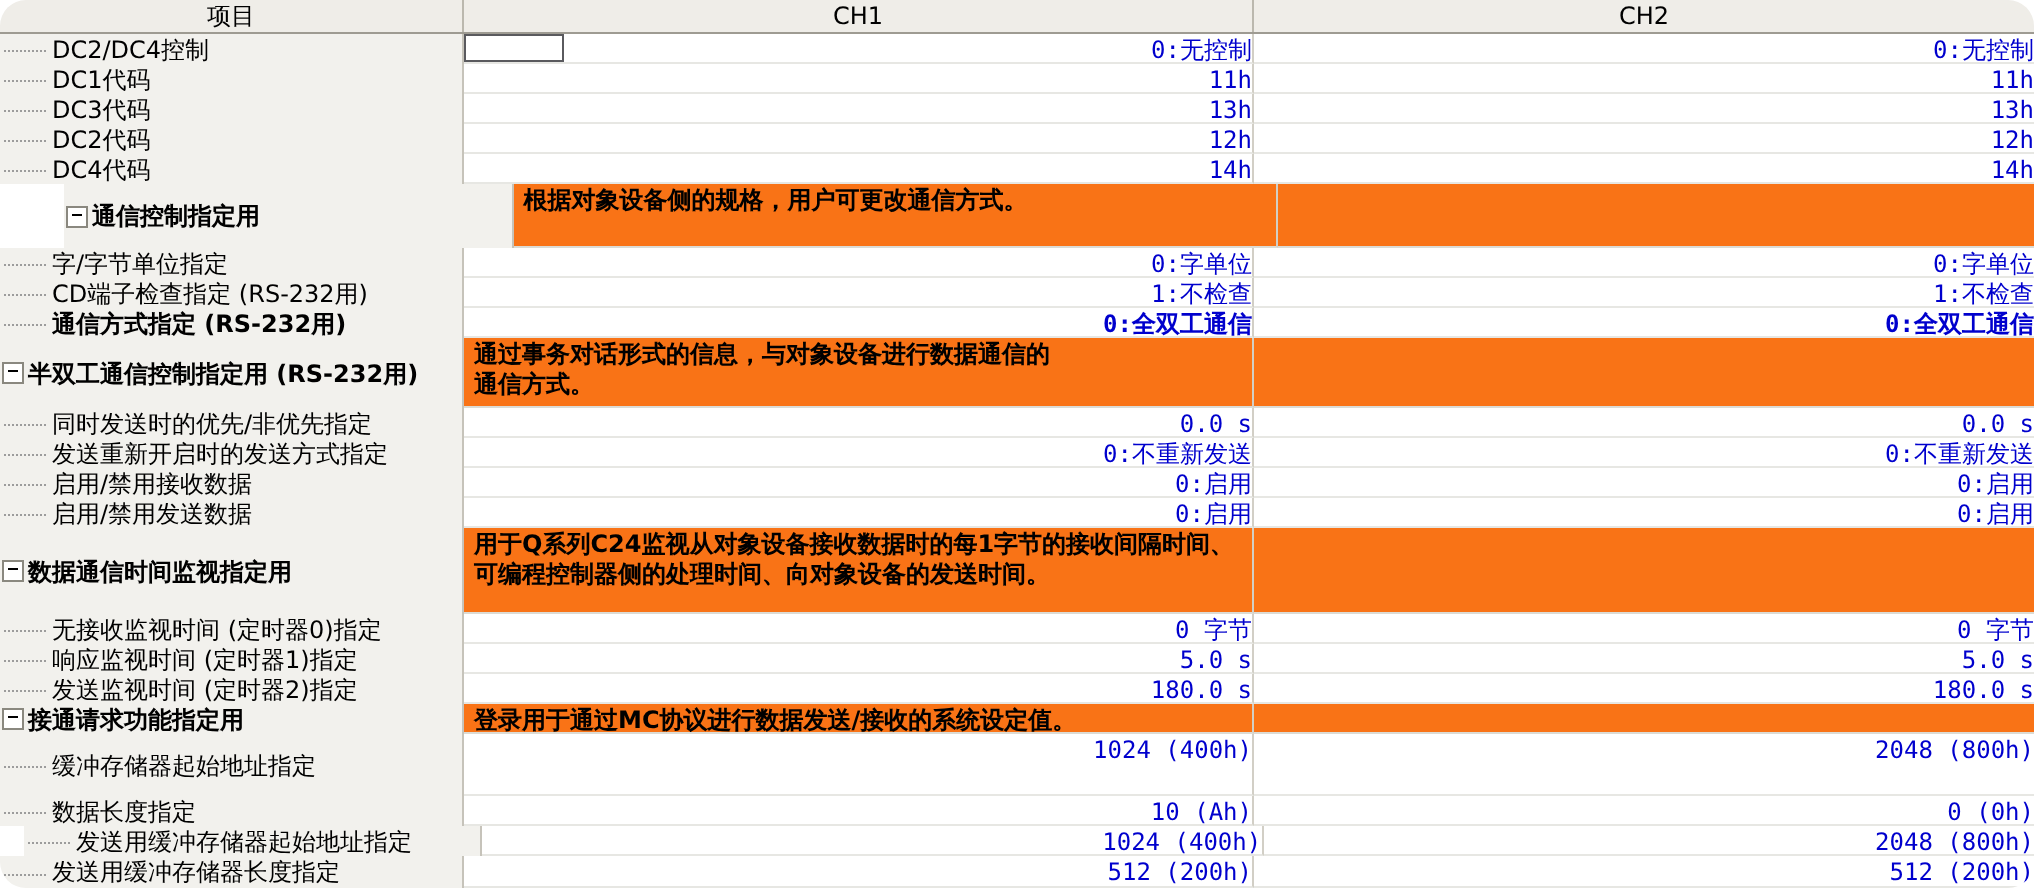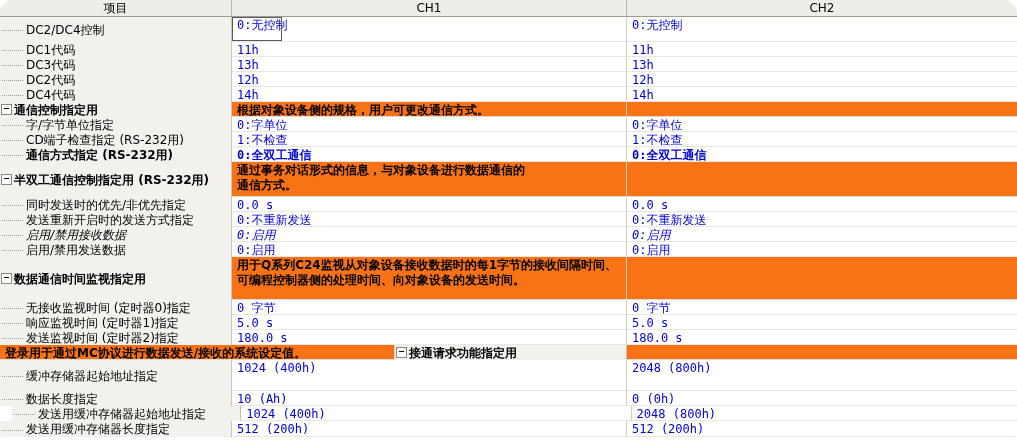--- a/index.html
+++ b/index.html
@@ -24,21 +24,21 @@
   .row{display:flex;box-sizing:border-box;}
   .cell{box-sizing:border-box;overflow:hidden;position:relative;}
   .cell.item{width:232px;background:#f2f1ed;border-right:1px solid #c6c3ba;display:flex;align-items:center;}
   .cell.c1{width:395px;border-right:1px solid #d2cfc6;}
   .cell.c2{width:390px;}
   .row.value .c1,.row.value .c2{background:#ffffff;border-bottom:1px solid #e7e7e3;}
   .row.desc  .c1,.row.desc  .c2{background:#f97316;border-bottom:1px solid #dcdbd4;}
   .row.selected .c1,.row.selected .c2{background:#2f99f5;border-bottom:1px solid #2f99f5;border-right-color:#2f99f5;}
   
   .val{display:block;color:#0000cd;font-family:"DejaVu Sans Mono","Liberation Mono",monospace;
-       font-size:12px;line-height:14px;padding:1px 0 0 5px;white-space:pre;}
+       font-size:12px;line-height:14px;padding:1px 0 0 5px;white-space:pre;text-align:right;}
   .desc-text{display:block;color:#000;font-weight:bold;font-size:12px;line-height:15px;
        padding:1px 0 0 5px;white-space:pre-line;}
   .row.selected .desc-text{color:#fff;}
   .ilabel{color:#000;line-height:14px;white-space:nowrap;padding-left:3px;}
   .row .item.cat .ilabel{font-weight:bold;padding-left:2px;}
   .row.selected .item .ilabel{font-style:italic;}
   .leader{flex:none;width:21px;height:0;border-top:1px dotted #9c9c9c;margin-left:2px;margin-top:2px;}
   .ebox{flex:none;width:9px;height:9px;border:1px solid #8a887f;background:#fff;position:relative;margin-left:1px;}
   .ebox::after{content:"";position:absolute;left:2px;right:2px;top:3px;height:1px;background:#000;}
   .focusbox{position:absolute;left:0;top:0;width:50px;height:100%;border:1px solid #5a5a5e;box-sizing:border-box;pointer-events:none;}
@@ -46,21 +46,21 @@
 </head>
 <body>
 
 <div id="app">
   <div class="hdr">
     <div class="hcell h-item">项目</div>
     <div class="hcell h-c1">CH1</div>
     <div class="hcell h-c2">CH2</div>
   </div>
   <div id="rows">
-      <div class="row value" style="height: 25px;">
+      <div class="row value" style="height: 15px;">
     <div class="cell item">
       <span class="leader"></span>
 
       <span class="ilabel">DC2/DC4控制</span>
     </div>
     <div class="cell c1">
       <span class="val">0:无控制</span>
       <span class="focusbox"></span>
     </div>
     <div class="cell c2">
@@ -116,218 +116,218 @@
       <span class="ilabel">DC4代码</span>
     </div>
     <div class="cell c1">
       <span class="val">14h</span>
 
     </div>
     <div class="cell c2">
       <span class="val">14h</span>
     </div>
   </div>
+      <div class="row desc" style="height: 32px; margin-left: 32px;">
+    <div class="cell item cat">
+
+      <span class="ebox"></span>
+      <span class="ilabel">通信控制指定用</span>
+    </div>
+    <div class="cell c1">
+      <span class="desc-text">根据对象设备侧的规格，用户可更改通信方式。</span>
+
+    </div>
+    <div class="cell c2">
+      <span class="val"></span>
+    </div>
+  </div>
+      <div class="row value" style="height: 15px;">
+    <div class="cell item">
+      <span class="leader"></span>
+
+      <span class="ilabel">字/字节单位指定</span>
+    </div>
+    <div class="cell c1">
+      <span class="val">0:字单位</span>
+
+    </div>
+    <div class="cell c2">
+      <span class="val">0:字单位</span>
+    </div>
+  </div>
+      <div class="row value" style="height: 15px;">
+    <div class="cell item">
+      <span class="leader"></span>
+
+      <span class="ilabel">CD端子检查指定 (RS-232用)</span>
+    </div>
+    <div class="cell c1">
+      <span class="val">1:不检查</span>
+
+    </div>
+    <div class="cell c2">
+      <span class="val">1:不检查</span>
+    </div>
+  </div>
+      <div class="row value" style="height: 15px; font-weight: bold;">
+    <div class="cell item">
+      <span class="leader"></span>
+
+      <span class="ilabel">通信方式指定 (RS-232用)</span>
+    </div>
+    <div class="cell c1">
+      <span class="val">0:全双工通信</span>
+
+    </div>
+    <div class="cell c2">
+      <span class="val">0:全双工通信</span>
+    </div>
+  </div>
+      <div class="row desc" style="height: 35px;">
+    <div class="cell item cat">
+
+      <span class="ebox"></span>
+      <span class="ilabel">半双工通信控制指定用 (RS-232用)</span>
+    </div>
+    <div class="cell c1">
+      <span class="desc-text">通过事务对话形式的信息，与对象设备进行数据通信的
+通信方式。</span>
+
+    </div>
+    <div class="cell c2">
+      <span class="val"></span>
+    </div>
+  </div>
+      <div class="row value" style="height: 15px;">
+    <div class="cell item">
+      <span class="leader"></span>
+
+      <span class="ilabel">同时发送时的优先/非优先指定</span>
+    </div>
+    <div class="cell c1">
+      <span class="val">0.0 s</span>
+
+    </div>
+    <div class="cell c2">
+      <span class="val">0.0 s</span>
+    </div>
+  </div>
+      <div class="row value" style="height: 15px;">
+    <div class="cell item">
+      <span class="leader"></span>
+
+      <span class="ilabel">发送重新开启时的发送方式指定</span>
+    </div>
+    <div class="cell c1">
+      <span class="val">0:不重新发送</span>
+
+    </div>
+    <div class="cell c2">
+      <span class="val">0:不重新发送</span>
+    </div>
+  </div>
+      <div class="row value" style="height: 15px;">
+    <div class="cell item">
+      <span class="leader"></span>
+
+      <span class="ilabel">启用/禁用接收数据</span>
+    </div>
+    <div class="cell c1">
+      <span class="val">0:启用</span>
+
+    </div>
+    <div class="cell c2">
+      <span class="val">0:启用</span>
+    </div>
+  </div>
+      <div class="row value" style="height: 15px;">
+    <div class="cell item">
+      <span class="leader"></span>
+
+      <span class="ilabel">启用/禁用发送数据</span>
+    </div>
+    <div class="cell c1">
+      <span class="val">0:启用</span>
+
+    </div>
+    <div class="cell c2">
+      <span class="val">0:启用</span>
+    </div>
+  </div>
+      <div class="row desc" style="height: 43px;">
+    <div class="cell item cat">
+
+      <span class="ebox"></span>
+      <span class="ilabel">数据通信时间监视指定用</span>
+    </div>
+    <div class="cell c1">
+      <span class="desc-text">用于Q系列C24监视从对象设备接收数据时的每1字节的接收间隔时间、
+可编程控制器侧的处理时间、向对象设备的发送时间。</span>
+
+    </div>
+    <div class="cell c2">
+      <span class="val"></span>
+    </div>
+  </div>
+      <div class="row value" style="height: 15px;">
+    <div class="cell item">
+      <span class="leader"></span>
+
+      <span class="ilabel">无接收监视时间 (定时器0)指定</span>
+    </div>
+    <div class="cell c1">
+      <span class="val">0 字节</span>
+
+    </div>
+    <div class="cell c2">
+      <span class="val">0 字节</span>
+    </div>
+  </div>
+      <div class="row value" style="height: 15px;">
+    <div class="cell item">
+      <span class="leader"></span>
+
+      <span class="ilabel">响应监视时间 (定时器1)指定</span>
+    </div>
+    <div class="cell c1">
+      <span class="val">5.0 s</span>
+
+    </div>
+    <div class="cell c2">
+      <span class="val">5.0 s</span>
+    </div>
+  </div>
+      <div class="row value" style="height: 15px;">
+    <div class="cell item">
+      <span class="leader"></span>
+
+      <span class="ilabel">发送监视时间 (定时器2)指定</span>
+    </div>
+    <div class="cell c1">
+      <span class="val">180.0 s</span>
+
+    </div>
+    <div class="cell c2">
+      <span class="val">180.0 s</span>
+    </div>
+  </div>
       <div class="row desc" style="height: 15px;">
     <div class="cell item cat">
 
       <span class="ebox"></span>
-      <span class="ilabel">通信控制指定用</span>
-    </div>
-    <div class="cell c1">
-      <span class="desc-text">根据对象设备侧的规格，用户可更改通信方式。</span>
+      <span class="ilabel">接通请求功能指定用</span>
+    </div>
+    <div class="cell c1">
+      <span class="desc-text">登录用于通过MC协议进行数据发送/接收的系统设定值。</span>
 
     </div>
     <div class="cell c2">
       <span class="val"></span>
     </div>
   </div>
-      <div class="row value" style="height: 15px;">
-    <div class="cell item">
-      <span class="leader"></span>
-
-      <span class="ilabel">字/字节单位指定</span>
-    </div>
-    <div class="cell c1">
-      <span class="val">0:字单位</span>
-
-    </div>
-    <div class="cell c2">
-      <span class="val">0:字单位</span>
-    </div>
-  </div>
-      <div class="row value" style="height: 15px;">
-    <div class="cell item">
-      <span class="leader"></span>
-
-      <span class="ilabel">CD端子检查指定 (RS-232用)</span>
-    </div>
-    <div class="cell c1">
-      <span class="val">1:不检查</span>
-
-    </div>
-    <div class="cell c2">
-      <span class="val">1:不检查</span>
-    </div>
-  </div>
-      <div class="row value" style="height: 15px; font-weight: bold;">
-    <div class="cell item">
-      <span class="leader"></span>
-
-      <span class="ilabel">通信方式指定 (RS-232用)</span>
-    </div>
-    <div class="cell c1">
-      <span class="val">0:全双工通信</span>
-
-    </div>
-    <div class="cell c2">
-      <span class="val">0:全双工通信</span>
-    </div>
-  </div>
-      <div class="row desc" style="height: 35px;">
-    <div class="cell item cat">
-
-      <span class="ebox"></span>
-      <span class="ilabel">半双工通信控制指定用 (RS-232用)</span>
-    </div>
-    <div class="cell c1">
-      <span class="desc-text">通过事务对话形式的信息，与对象设备进行数据通信的
-通信方式。</span>
-
-    </div>
-    <div class="cell c2">
-      <span class="val"></span>
-    </div>
-  </div>
-      <div class="row value" style="height: 15px;">
-    <div class="cell item">
-      <span class="leader"></span>
-
-      <span class="ilabel">同时发送时的优先/非优先指定</span>
-    </div>
-    <div class="cell c1">
-      <span class="val">0.0 s</span>
-
-    </div>
-    <div class="cell c2">
-      <span class="val">0.0 s</span>
-    </div>
-  </div>
-      <div class="row value" style="height: 15px;">
-    <div class="cell item">
-      <span class="leader"></span>
-
-      <span class="ilabel">发送重新开启时的发送方式指定</span>
-    </div>
-    <div class="cell c1">
-      <span class="val">0:不重新发送</span>
-
-    </div>
-    <div class="cell c2">
-      <span class="val">0:不重新发送</span>
-    </div>
-  </div>
-      <div class="row value" style="height: 15px; font-style: italic;">
-    <div class="cell item">
-      <span class="leader"></span>
-
-      <span class="ilabel">启用/禁用接收数据</span>
-    </div>
-    <div class="cell c1">
-      <span class="val">0:启用</span>
-
-    </div>
-    <div class="cell c2">
-      <span class="val">0:启用</span>
-    </div>
-  </div>
-      <div class="row value" style="height: 15px;">
-    <div class="cell item">
-      <span class="leader"></span>
-
-      <span class="ilabel">启用/禁用发送数据</span>
-    </div>
-    <div class="cell c1">
-      <span class="val">0:启用</span>
-
-    </div>
-    <div class="cell c2">
-      <span class="val">0:启用</span>
-    </div>
-  </div>
-      <div class="row desc" style="height: 43px;">
-    <div class="cell item cat">
-
-      <span class="ebox"></span>
-      <span class="ilabel">数据通信时间监视指定用</span>
-    </div>
-    <div class="cell c1">
-      <span class="desc-text">用于Q系列C24监视从对象设备接收数据时的每1字节的接收间隔时间、
-可编程控制器侧的处理时间、向对象设备的发送时间。</span>
-
-    </div>
-    <div class="cell c2">
-      <span class="val"></span>
-    </div>
-  </div>
-      <div class="row value" style="height: 15px;">
-    <div class="cell item">
-      <span class="leader"></span>
-
-      <span class="ilabel">无接收监视时间 (定时器0)指定</span>
-    </div>
-    <div class="cell c1">
-      <span class="val">0 字节</span>
-
-    </div>
-    <div class="cell c2">
-      <span class="val">0 字节</span>
-    </div>
-  </div>
-      <div class="row value" style="height: 15px;">
-    <div class="cell item">
-      <span class="leader"></span>
-
-      <span class="ilabel">响应监视时间 (定时器1)指定</span>
-    </div>
-    <div class="cell c1">
-      <span class="val">5.0 s</span>
-
-    </div>
-    <div class="cell c2">
-      <span class="val">5.0 s</span>
-    </div>
-  </div>
-      <div class="row value" style="height: 15px;">
-    <div class="cell item">
-      <span class="leader"></span>
-
-      <span class="ilabel">发送监视时间 (定时器2)指定</span>
-    </div>
-    <div class="cell c1">
-      <span class="val">180.0 s</span>
-
-    </div>
-    <div class="cell c2">
-      <span class="val">180.0 s</span>
-    </div>
-  </div>
-      <div class="row desc" style="height: 15px;">
-    <div class="cell c1">
-      <span class="desc-text">登录用于通过MC协议进行数据发送/接收的系统设定值。</span>
-
-    </div>
-    <div class="cell item cat">
-
-      <span class="ebox"></span>
-      <span class="ilabel">接通请求功能指定用</span>
-    </div>
-    <div class="cell c2">
-      <span class="val"></span>
-    </div>
-  </div>
       <div class="row value" style="height: 31px;">
     <div class="cell item">
       <span class="leader"></span>
 
       <span class="ilabel">缓冲存储器起始地址指定</span>
     </div>
     <div class="cell c1">
       <span class="val">1024 (400h)</span>
 
     </div>

